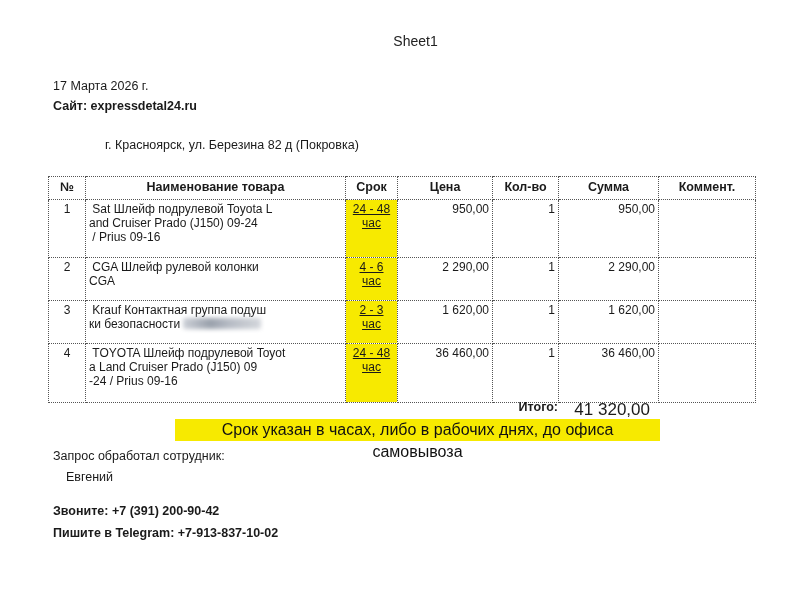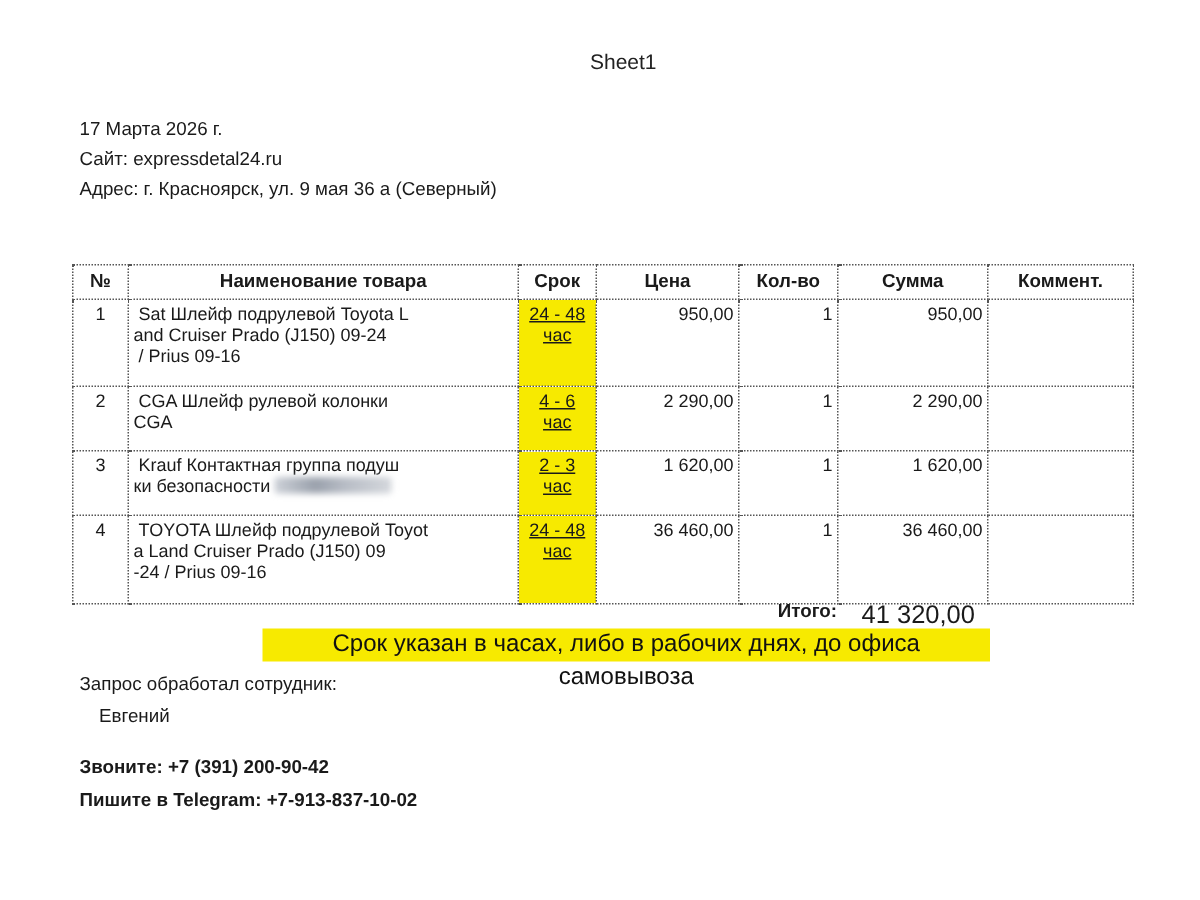--- a/index.html
+++ b/index.html
@@ -5,21 +5,21 @@
   html,body{margin:0;padding:0;}
   body{width:800px;height:600px;background:#ffffff;font-family:"Liberation Sans",sans-serif;color:var(--text,#1a1a1a);}
   .page{position:relative;width:795px;height:600px;background:#fff;overflow:hidden;}
 
   .abs{position:absolute;}
 
   .sheet-title{left:0;right:0;top:33px;text-align:center;padding-left:36px;font-size:14px;color:#222;}
 
   .hdr-line{left:53px;font-size:12.5px;white-space:pre;}
   .date-line{top:79px;}
-  .site-line{top:99px;font-weight:normal;}
+  .site-line{top:99px;font-weight:bold;}
   .addr1{top:119px;}
   .addr2{top:138px;left:105px;}
 
   table.quote{position:absolute;left:48px;top:176px;width:707px;border-collapse:collapse;table-layout:fixed;font-size:12px;}
   table.quote td,table.quote th{border:1px dotted #555;vertical-align:top;line-height:14px;padding:2px 3px;overflow:hidden;}
   table.quote th{font-size:12.5px;font-weight:bold;text-align:center;padding:3px 2px;height:16px;}
   th.th-comment{text-align:left;padding-left:4px;}
   td.c-num{text-align:center;}
   td.c-name{white-space:pre-wrap;padding-left:2px;}
   td.c-term{background:var(--highlight-yellow,#f7ea00);text-align:center;white-space:pre-line;text-decoration:underline;}
@@ -47,21 +47,21 @@
 </style>
 </head>
 <body>
 
 <div class="page">
 
   <div class="abs sheet-title">Sheet1</div>
 
   <div class="abs hdr-line date-line">17 Марта 2026 г.</div>
   <div class="abs hdr-line site-line">Сайт: expressdetal24.ru</div>
-  <div class="abs hdr-line addr1">Адрес: г. Красноярск, ул. 9 мая 36 а (Северный)</div>
+  <div class="abs hdr-line addr2">г. Красноярск, ул. Березина 82 д (Покровка)</div>
 
   <table class="quote">
     <colgroup>
       <col style="width:37px">
         <col style="width:260px">
         <col style="width:52px">
       <col style="width:95px">
         <col style="width:66px">
         <col style="width:100px">
         <col style="width:97px">

